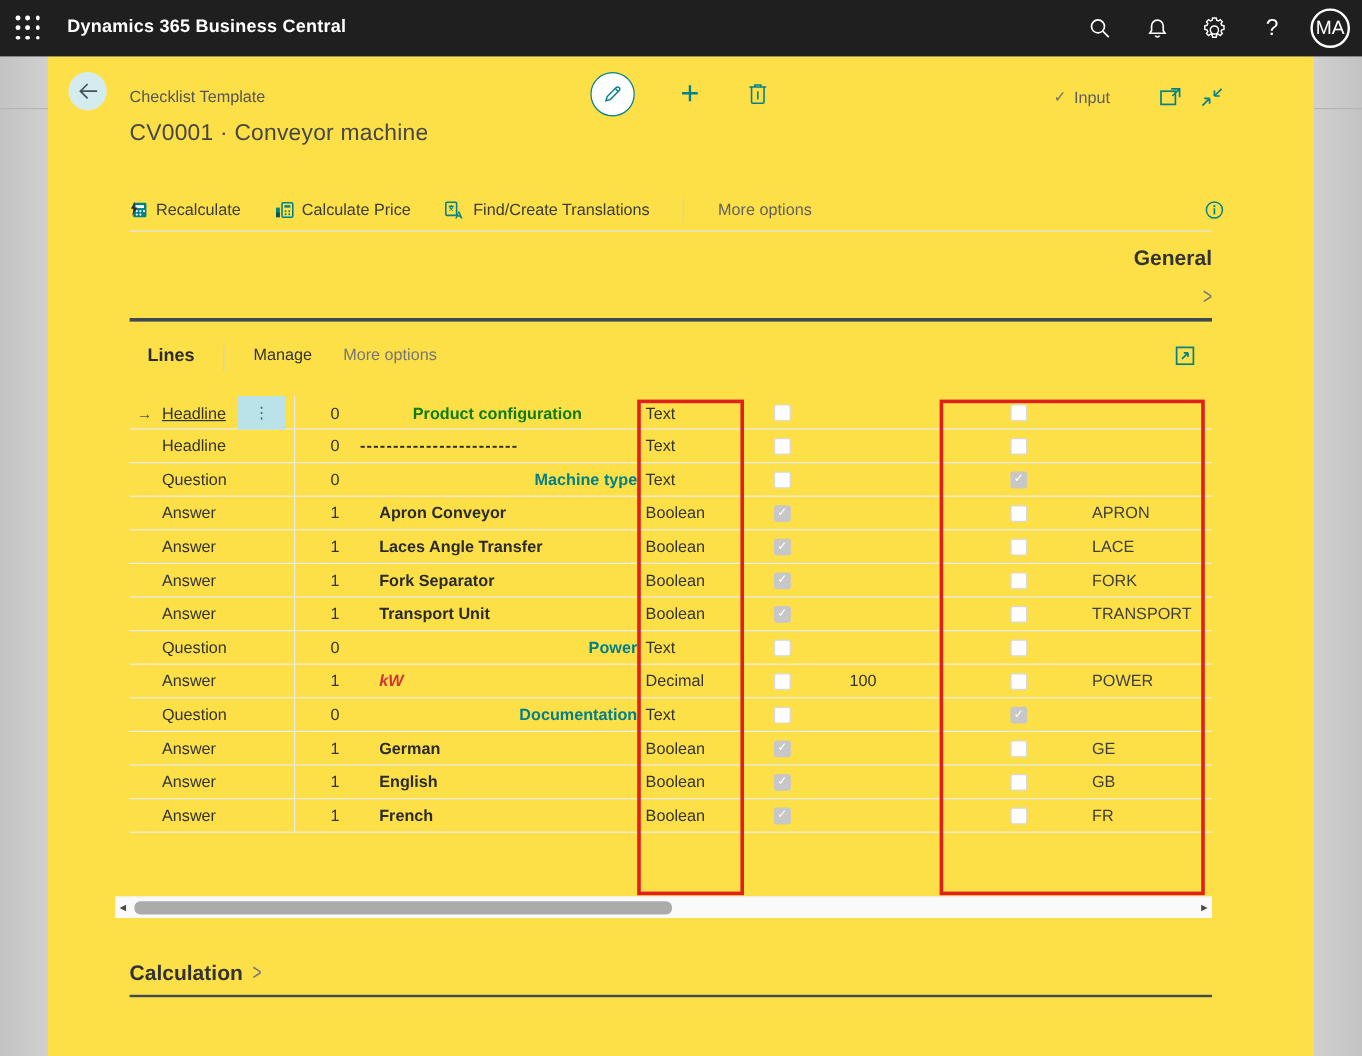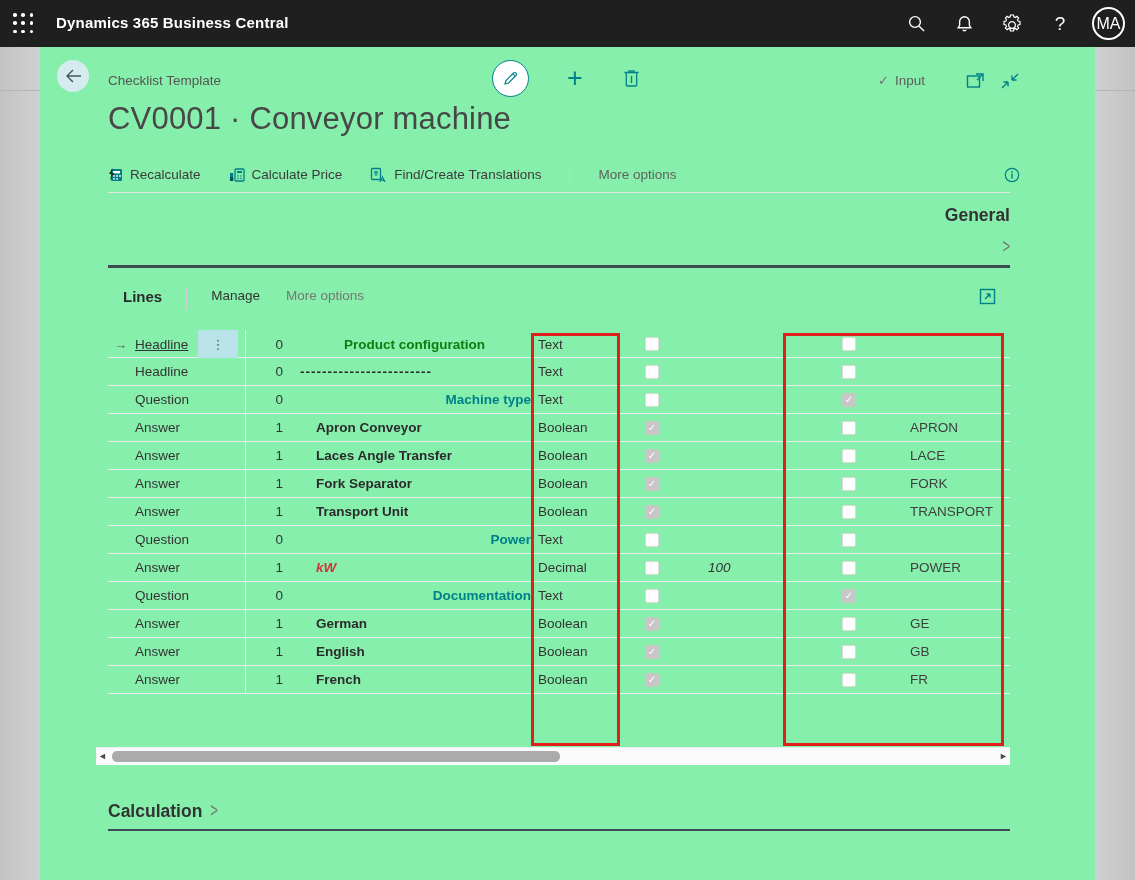--- a/index.html
+++ b/index.html
@@ -17,38 +17,38 @@
   .tb-help { font-size:19px; font-weight:300; color:#fff; }
   .avatar { width:33px; height:33px; border:2px solid #fff; border-radius:50%; color:#fff;
     display:flex; align-items:center; justify-content:center; font-size:16px; margin-left:8px; cursor:pointer; }
 
   
   .strip { position:absolute; top:47px; bottom:0; width:40px; background:linear-gradient(90deg,#c3c3c3,#d0d0d0); z-index:1; }
   .strip.left { left:0; } .strip.right { right:0; background:linear-gradient(90deg,#d0d0d0,#c3c3c3); }
   .strip .strip-line { position:absolute; left:0; right:0; top:43px; height:1px; background:#b5b5b5; }
 
   
-  .card { position:absolute; left:40px; top:47px; width:1055px; height:833px; background:#86efac; z-index:5; }
+  .card { position:absolute; left:40px; top:47px; width:1055px; height:833px; background:#fde047; z-index:5; }
 
   .back-btn { position:absolute; left:17px; top:13px; width:32px; height:32px; border-radius:50%;
     background:#d5ecef; color:#40555a; display:flex; align-items:center; justify-content:center; font-size:16px; cursor:pointer; }
   .caption { position:absolute; left:68px; top:26px; font-size:13.5px; color:#555; }
 
   .edit-btn { position:absolute; left:452px; top:13px; width:37px; height:37px; border:1px solid #008089;
     border-radius:50%; display:flex; align-items:center; justify-content:center; cursor:pointer; background:#fff; }
   .plus-btn { position:absolute; left:521px; top:15px; width:28px; height:32px; color:#008089;
     font-size:27px; font-weight:300; display:flex; align-items:center; justify-content:center; cursor:pointer; }
   .trash-btn { position:absolute; left:583px; top:21px; cursor:pointer; }
 
   .saved { position:absolute; left:838px; top:26px; font-size:13.5px; color:#605e5c; display:flex; gap:6px; align-items:center; }
   .saved .chk { color:#707070; font-size:13px; }
   .popout-btn, .collapse-btn { position:absolute; top:25px; cursor:pointer; }
   .popout-btn { left:926px; } .collapse-btn { left:960px; }
 
-  .page-title { position:absolute; left:68px; top:54px; font-size:31px; font-weight:300; color:#474747; letter-spacing:.2px; }
+  .page-title { position:absolute; left:68px; top:54px; font-size:19px; font-weight:300; color:#474747; letter-spacing:.2px; }
 
   
   .actionbar { position:absolute; left:68px; top:110px; width:902px; height:36px;
     display:flex; align-items:center; gap:28px; border-bottom:1px solid #e6e6e6; }
   .action { display:flex; align-items:center; gap:7px; font-size:13.5px; color:#3b3b3b; cursor:pointer; }
   .action-sep { width:1px; height:20px; background:#d0d0d0; }
   .more-options { font-size:13.5px; color:#616161; cursor:pointer; }
   .info-btn { margin-left:auto; margin-right:-10px; cursor:pointer; display:flex; }
 
   
@@ -92,21 +92,21 @@
   .desc.dashes { color:#2b2b2b; letter-spacing:1px; }
   .desc.question { color:#008089;text-align:right; }
   .desc.answer { color:#2b2b2b; }
   .desc.answer-red { color:#d13438; font-style:italic; }
   .c-it { padding-left:7px; }
   .cb { width:14px; height:14px; border:1px solid #d9d9d9; background:#fdfdfd; border-radius:2px;
     font-size:10px; line-height:12px; text-align:center; color:transparent; cursor:default; }
   .cb.checked { background:#c7c7c7; border-color:#c7c7c7; color:#fff; }
   .c-sel .cb { margin-left:25px; }
   .c-more .cb { margin-left:59px; }
-  .c-input { padding-left:18px;font-style:italic; }
+  .c-input { padding-left:18px; }
   .c-var { padding-left:15px; color:#3f3f3f; }
 
   
   .anno { position:absolute; border:3px solid #e0201c; pointer-events:none; z-index:9; }
   .anno.box1 { left:423px; top:3px; width:89px; height:413px; }
   .anno.box2 { left:675px; top:3px; width:221px; height:413px; }
 
   
   .hscroll { position:absolute; left:56px; top:700px; width:914px; height:18px;
     background:#fafafa; border-top:1px solid #f0f0f0; }

